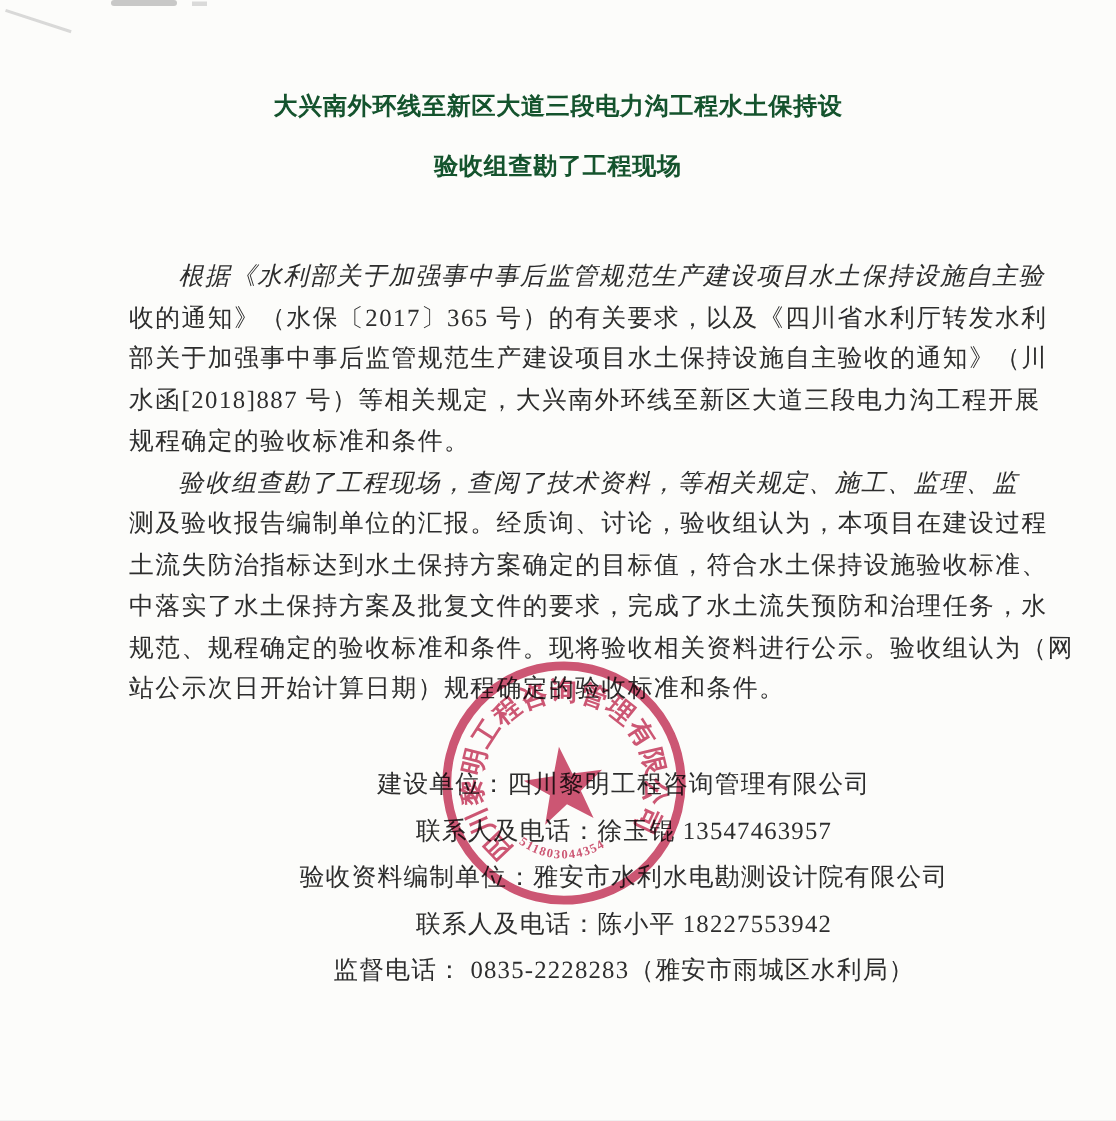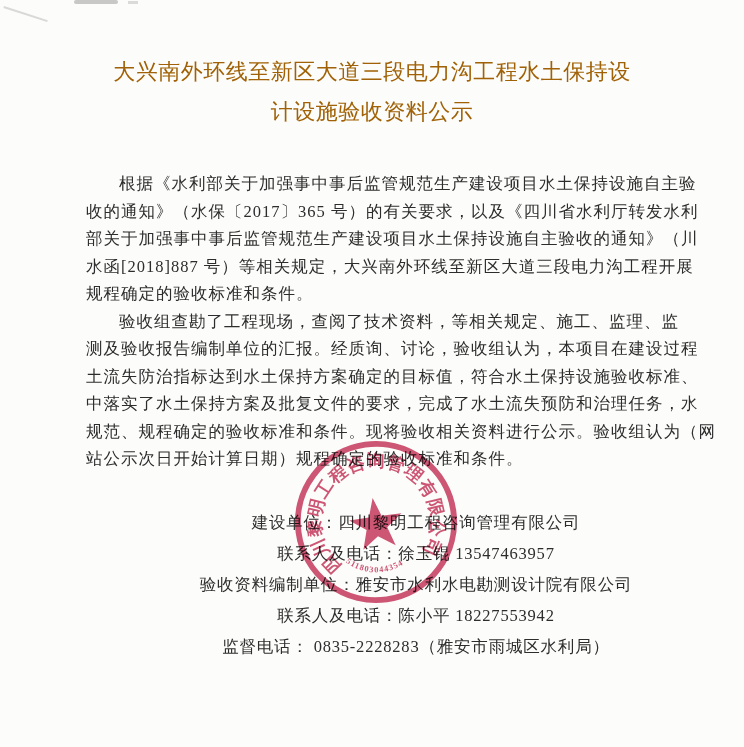--- a/index.html
+++ b/index.html
@@ -14,34 +14,34 @@
   }
   
   .artifact{position:absolute;pointer-events:none;}
   .artifact-1{left:74px;top:0;width:44px;height:4px;background:#8a8a8a;opacity:.45;border-radius:2px;}
   .artifact-2{left:4px;top:6px;width:46px;height:1.5px;background:#b5b5b5;opacity:.5;transform:rotate(18deg);transform-origin:left top;}
   .artifact-3{left:128px;top:1px;width:10px;height:3px;background:#9a9a9a;opacity:.35;}
 
   .title{
     margin:52px 40px 0 40px;
     text-align:center;
-    font-size:22px;
-    font-weight:400;
+    font-size:16px;
+    font-weight:700;
     line-height:40px;
     letter-spacing:.5px;
-    color:#a16207;
+    color:#14532d;
   }
   .body-text{
     margin:38px 64px 0 86px;
     font-size:16.5px;
     line-height:27.5px;
     letter-spacing:1px;
   }
   .para div{white-space:nowrap;}
-  .para div:nth-of-type(1){text-indent:2em;}
+  .para div:nth-of-type(1){text-indent:2em;font-style:italic;}
 
   .contacts{
     margin:34px 40px 0 128px;
     font-size:16.5px;
     line-height:31px;
     letter-spacing:.8px;
   }
   .contacts div{white-space:nowrap;text-align:center;}
 
   .seal{
@@ -63,21 +63,21 @@
 <body>
 
 <div class="page">
 
   <div class="artifact artifact-1"></div>
   <div class="artifact artifact-2"></div>
   <div class="artifact artifact-3"></div>
 
   <div class="title">
     <div>大兴南外环线至新区大道三段电力沟工程水土保持设</div>
-    <div>计设施验收资料公示</div>
+    <div>验收组查勘了工程现场</div>
   </div>
 
   <div class="body-text">
     <div class="para">
 
     <div>根据《水利部关于加强事中事后监管规范生产建设项目水土保持设施自主验</div>
         <div>收的通知》（水保〔2017〕365 号）的有关要求，以及《四川省水利厅转发水利</div>
         <div>部关于加强事中事后监管规范生产建设项目水土保持设施自主验收的通知》（川</div>
         <div>水函[2018]887 号）等相关规定，大兴南外环线至新区大道三段电力沟工程开展</div>
         <div>规程确定的验收标准和条件。</div>

